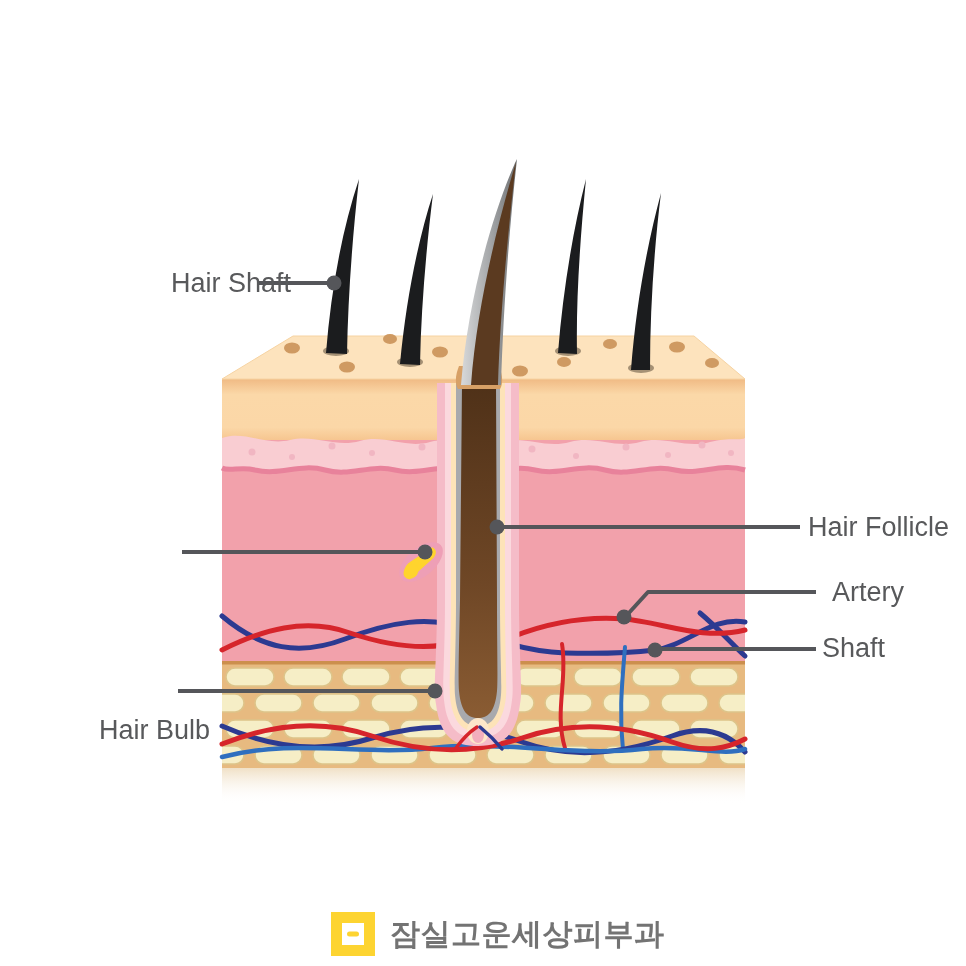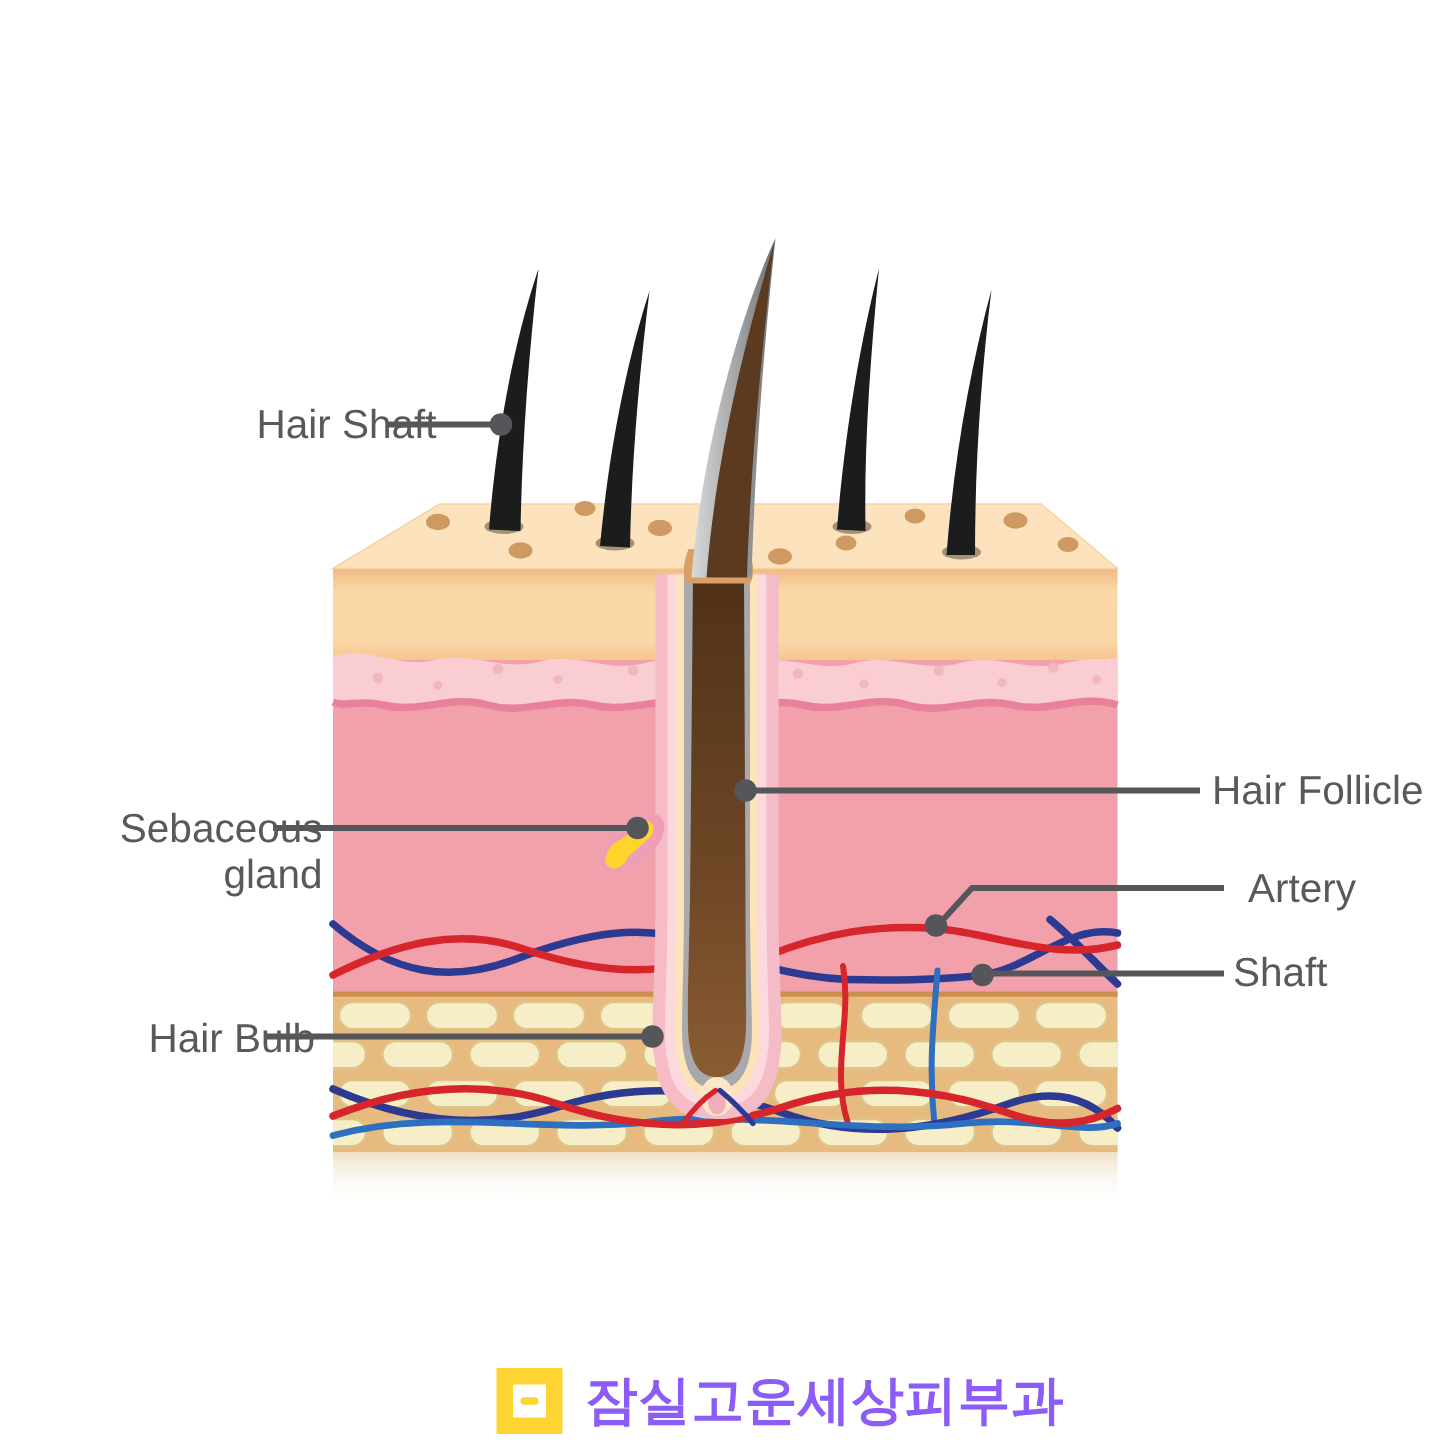--- a/index.html
+++ b/index.html
@@ -2,21 +2,21 @@
 <html><head>
 <meta charset="utf-8">
 <style>
   html,body{margin:0;padding:0;background:#ffffff;}
   #canvas{position:relative;width:966px;height:966px;background:#ffffff;overflow:hidden;
           font-family:"Liberation Sans", sans-serif;padding-left:38px;}
   #art{position:absolute;left:0;top:0;}
   .lbl{position:absolute;color:#58595b;font-size:27px;line-height:31px;white-space:nowrap;}
   .lbl.right{text-align:right;}
   #footer-logo{position:absolute;left:330px;top:911px;display:flex;align-items:center;}
-  #clinic-name{color:#8b5cf6;font-size:35px;font-weight:700;letter-spacing:0.5px;margin-left:14px;line-height:46px;}
+  #clinic-name{color:#737373;font-size:30px;font-weight:700;letter-spacing:0.5px;margin-left:14px;line-height:46px;}
 </style>
 </head>
 <body>
 
 <div id="canvas">
 
   <svg id="art" width="966" height="966" viewBox="0 0 966 966">
     <defs>
       <linearGradient id="epiGrad" x1="0" y1="0" x2="0" y2="1">
         <stop offset="0" stop-color="#f0ba84"></stop>
@@ -176,25 +176,21 @@
           <circle cx="624" cy="617" r="7.5" stroke="none"></circle>
       </g>
       <g>
         <line x1="816" y1="649" x2="660" y2="649"></line>
           <circle cx="655" cy="650" r="7.5" stroke="none"></circle>
       </g>
     </g>
   </svg>
 
   <div class="lbl right" style="right:713px;top:268px;">Hair Shaft</div>
-  <div class="lbl right" style="right:789px;top:537px;">
-    <div>Sebaceous</div>
-    <div>gland</div>
-  </div>
-  <div class="lbl right" style="right:794px;top:677px;">Hair Bulb</div>
+  <div class="lbl right" style="right:794px;top:715px;">Hair Bulb</div>
   <div class="lbl" style="left:808px;top:512px;">Hair Follicle</div>
   <div class="lbl" style="left:832px;top:577px;">Artery</div>
   <div class="lbl" style="left:822px;top:633px;">Shaft</div>
 
   <div id="footer-logo">
     <svg width="46" height="46" viewBox="0 0 46 46">
       <rect x="1" y="1" width="44" height="44" fill="#fdd431"></rect>
       <rect x="12" y="12" width="22" height="22" fill="#ffffff"></rect>
       <rect x="17" y="20.5" width="12" height="5" rx="2.5" fill="#fdd431"></rect>
     </svg>

